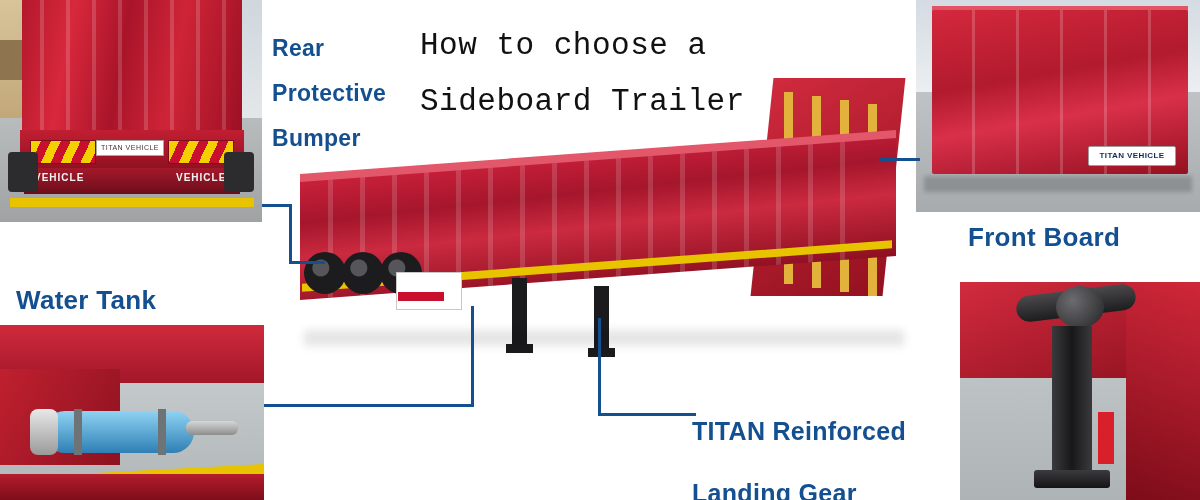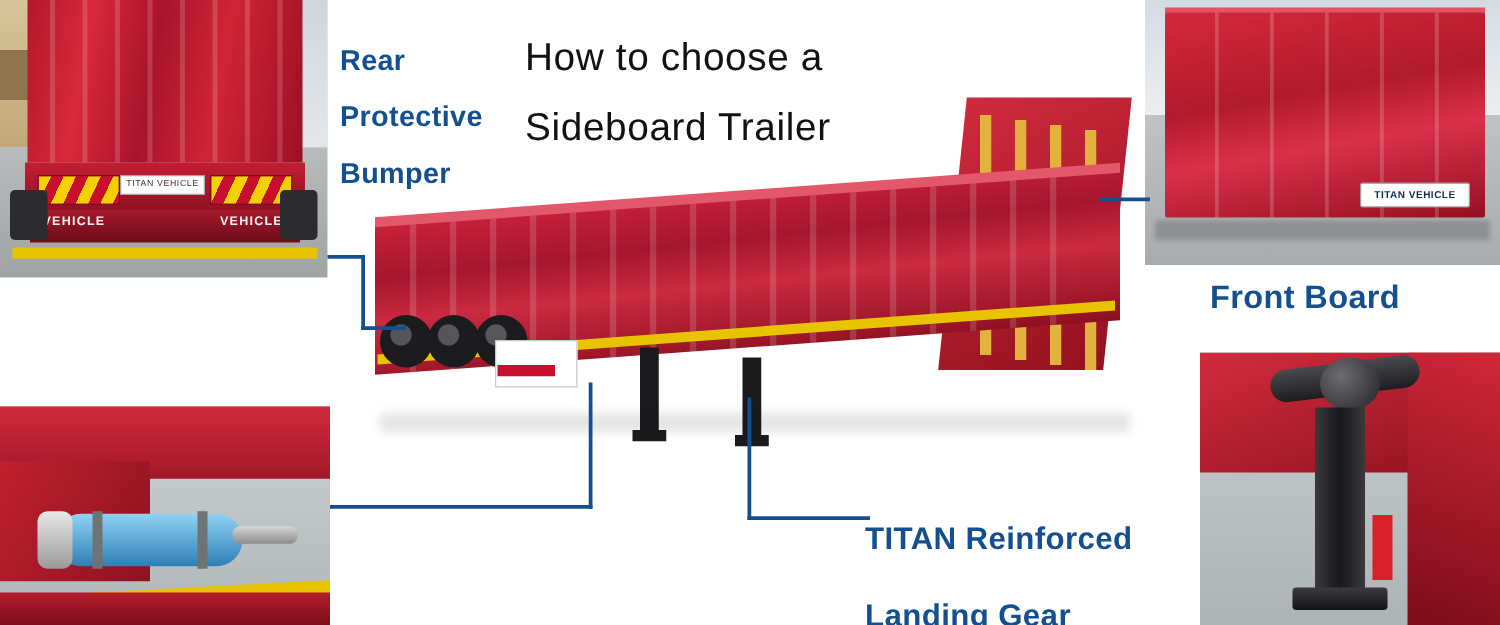--- a/index.html
+++ b/index.html
@@ -16,21 +16,21 @@
     font-family: "Liberation Sans", sans-serif;
   }
 
   
   .headline {
     position: absolute;
     left: 420px;
     top: 18px;
     width: 360px;
     color: #111111;
-    font-family: Liberation Sans, sans-serif;
+    font-family: Liberation Mono, monospace;
     font-size: 31px;
     line-height: 56px;
     font-weight: 400;
     letter-spacing: 0.5px;
     white-space: pre-line;
   }
 
   
   .label {
     position: absolute;
@@ -318,16 +318,17 @@
   <div class="connector" style="left:264px;top:404px;width:210px;height:3px;"></div>
   <div class="connector" style="left:471px;top:306px;width:3px;height:101px;"></div>
 
   <div class="connector" style="left:598px;top:318px;width:3px;height:98px;"></div>
   <div class="connector" style="left:598px;top:413px;width:98px;height:3px;"></div>
 
   <div class="label label-front">Front Board</div>
   <div class="label label-rear">Rear
 Protective
 Bumper</div>
+  <div class="label label-water">Water  Tank</div>
   <div class="label label-landing">TITAN Reinforced
 Landing Gear</div>
 
 </div>
 
 </body></html>

